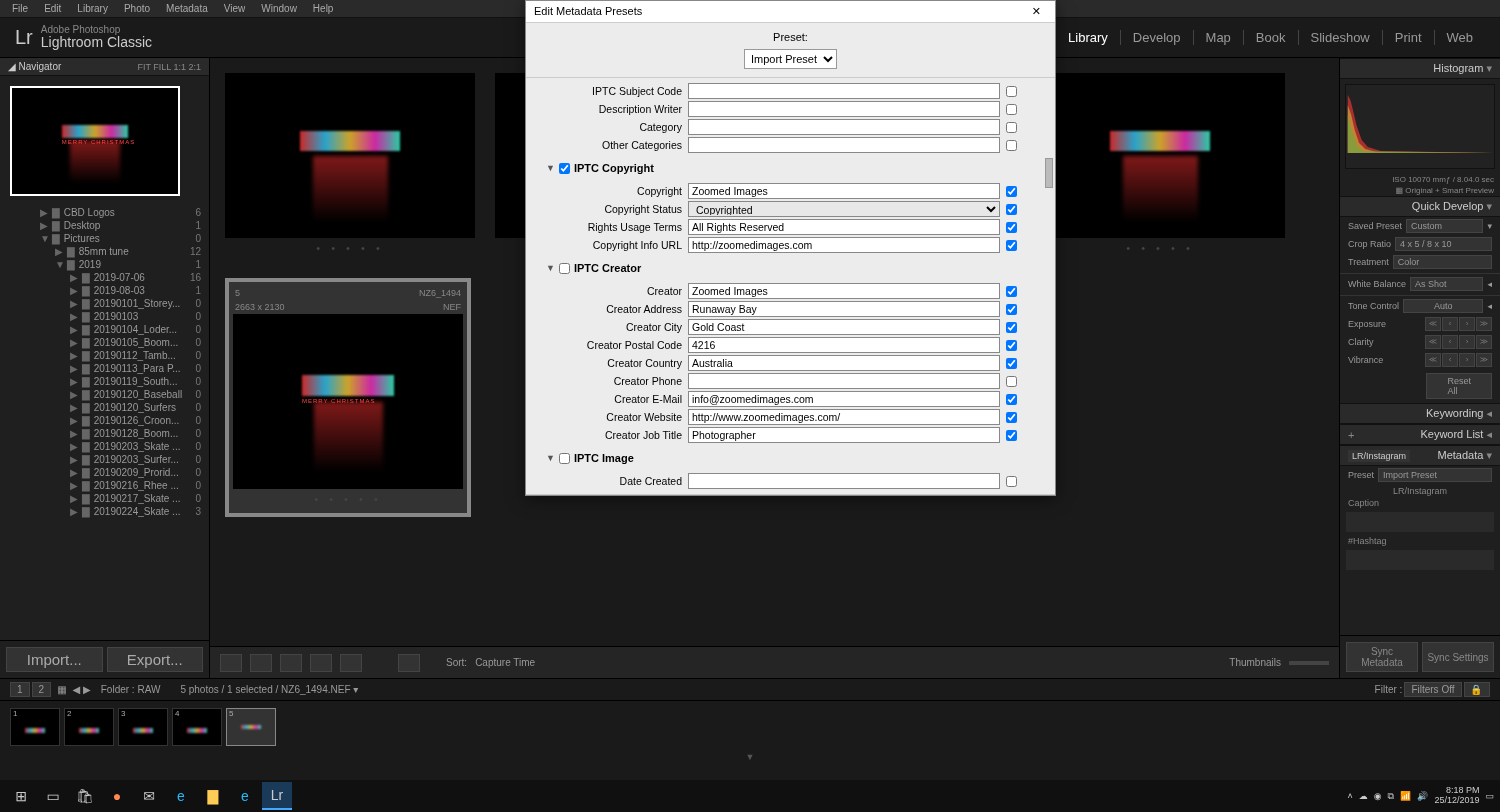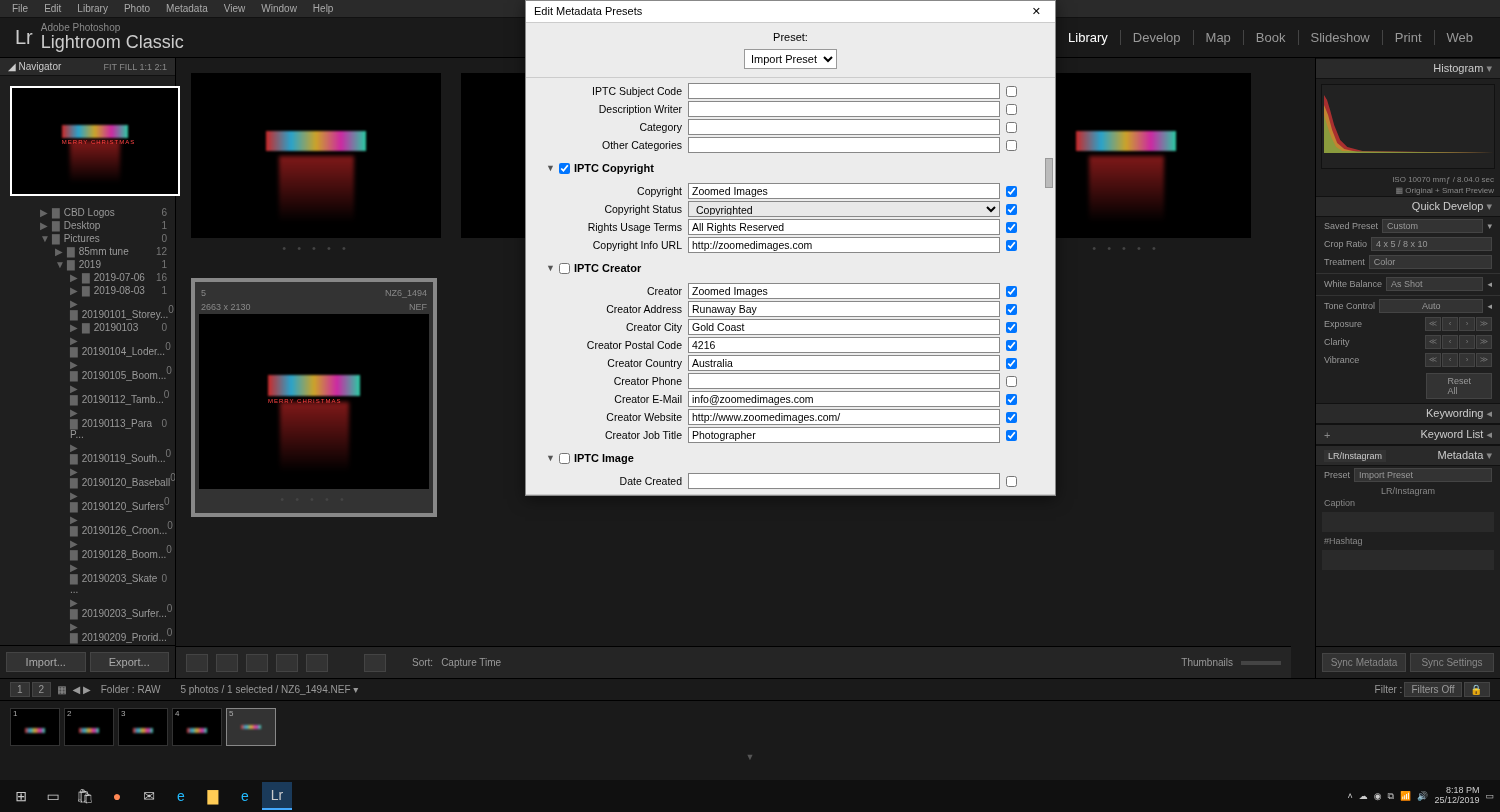--- a/index.html
+++ b/index.html
@@ -7,60 +7,60 @@
 
 
 .menubar { background: #2a2a2a; height: 18px; display: flex; align-items: center; padding: 0 4px; border-bottom: 1px solid #111; }
 .menubar span { color: #aaa; padding: 0 8px; font-size: 10px; }
 
 
 .header { background: #1a1a1a; height: 40px; display: flex; align-items: center; justify-content: space-between; padding: 0 15px; border-bottom: 1px solid #000; }
 .logo { display: flex; align-items: center; gap: 8px; }
 .logo-icon { color: #ccc; font-size: 20px; font-weight: 300; }
 .logo-text { color: #888; font-size: 10px; line-height: 1.1; }
-.logo-text .sub { color: #ccc; font-size: 18px; font-weight: 300; }
+.logo-text .sub { color: #ccc; font-size: 14px; font-weight: 300; }
 .modules { display: flex; align-items: center; gap: 0; }
 .modules span { color: #999; padding: 0 12px; font-size: 13px; border-right: 1px solid #444; cursor: pointer; }
 .modules span:last-child { border-right: none; }
 .modules span.active { color: #fff; }
 
 
 .main { display: flex; height: 620px; }
 
 
-.left-panel { width: 176px; background: #1f1f1f; border-right: 1px solid #000; display: flex; flex-direction: column; }
+.left-panel { width: 210px; background: #1f1f1f; border-right: 1px solid #000; display: flex; flex-direction: column; }
 .panel-header { background: #2a2a2a; padding: 3px 8px; display: flex; justify-content: space-between; align-items: center; border-bottom: 1px solid #111; font-size: 10px; color: #ccc; }
 .panel-header .zoom { font-size: 9px; color: #888; }
 .nav-preview { padding: 10px; }
 .nav-preview .img { width: 170px; height: 110px; background: #000; border: 2px solid #fff; position: relative; }
 .folder-tree { flex: 1; overflow-y: auto; font-size: 10px; }
 .tree-row { display: flex; align-items: center; justify-content: space-between; padding: 1px 8px 1px 30px; color: #999; }
 .tree-row .arrow { margin-right: 4px; color: #666; width: 8px; display: inline-block; }
 .tree-row .fldr { margin-right: 4px; color: #666; }
 .tree-row .count { color: #777; }
 .tree-row.l1 { padding-left: 40px; }
 .tree-row.l2 { padding-left: 55px; }
 .tree-row.l3 { padding-left: 70px; }
 .left-buttons { display: flex; gap: 4px; padding: 6px; border-top: 1px solid #000; }
-.left-buttons button { flex: 1; background: #333; color: #aaa; border: 1px solid #444; padding: 3px; font-size: 11px; }
+.left-buttons button { flex: 1; background: #333; color: #aaa; border: 1px solid #444; padding: 3px; font-size: 15px; }
 
 
 .center { flex: 1; background: #1a1a1a; display: flex; flex-direction: column; }
 .grid-area { flex: 1; padding: 15px; display: flex; gap: 20px; flex-wrap: wrap; align-content: flex-start; }
 .thumb-large { width: 250px; }
 .thumb-large .img { width: 250px; height: 165px; background: #000; }
 .thumb-selected { border: 4px solid #888; background: #333; padding: 4px; }
 .thumb-selected .meta { font-size: 9px; color: #888; padding: 2px; display: flex; justify-content: space-between; }
 .thumb-selected .img { width: 230px; height: 175px; background: #000; }
 .dots { text-align: center; color: #444; letter-spacing: 4px; padding: 4px; }
 .toolbar { background: #252525; height: 32px; display: flex; align-items: center; padding: 0 10px; gap: 8px; border-top: 1px solid #000; font-size: 10px; }
 .toolbar .icon { width: 22px; height: 18px; background: #333; border: 1px solid #444; }
 
 
-.right-panel { width: 185px; background: #1f1f1f; border-left: 1px solid #000; display: flex; flex-direction: column; margin-left: 24px; }
+.right-panel { width: 161px; background: #1f1f1f; border-left: 1px solid #000; display: flex; flex-direction: column; }
 .histogram { height: 85px; background: #222; margin: 5px; position: relative; border: 1px solid #111; }
 .histo-svg { width: 100%; height: 70px; }
 .histo-info { display: flex; justify-content: flex-end; padding: 1px 6px; font-size: 8px; color: #888; }
 .section-hdr { background: #2a2a2a; padding: 3px 8px; text-align: right; font-size: 11px; color: #ccc; border-top: 1px solid #111; border-bottom: 1px solid #111; display:flex; justify-content: space-between; align-items:center;}
 .section-hdr .tri { color: #888; }
 .qd-row { display: flex; align-items: center; justify-content: space-between; padding: 2px 8px; font-size: 9px; }
 .qd-row select, .qd-row .val { background: #333; color: #999; border: 1px solid #444; font-size: 9px; padding: 1px 4px; flex:1; margin-left: 4px;}
 .qd-btns { display: flex; gap: 1px; }
 .qd-btns span { width: 16px; height: 14px; background: #333; border: 1px solid #444; display:inline-block; font-size:8px; text-align:center; line-height:12px; color:#777;}
 .right-buttons { display: flex; gap: 4px; padding: 6px; border-top: 1px solid #000; }

